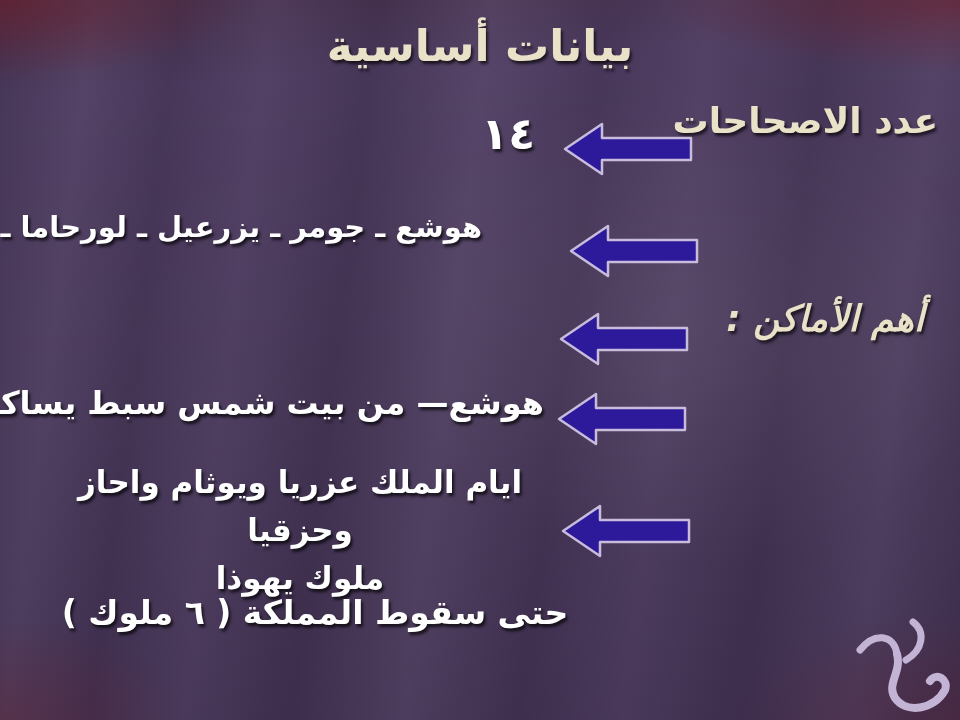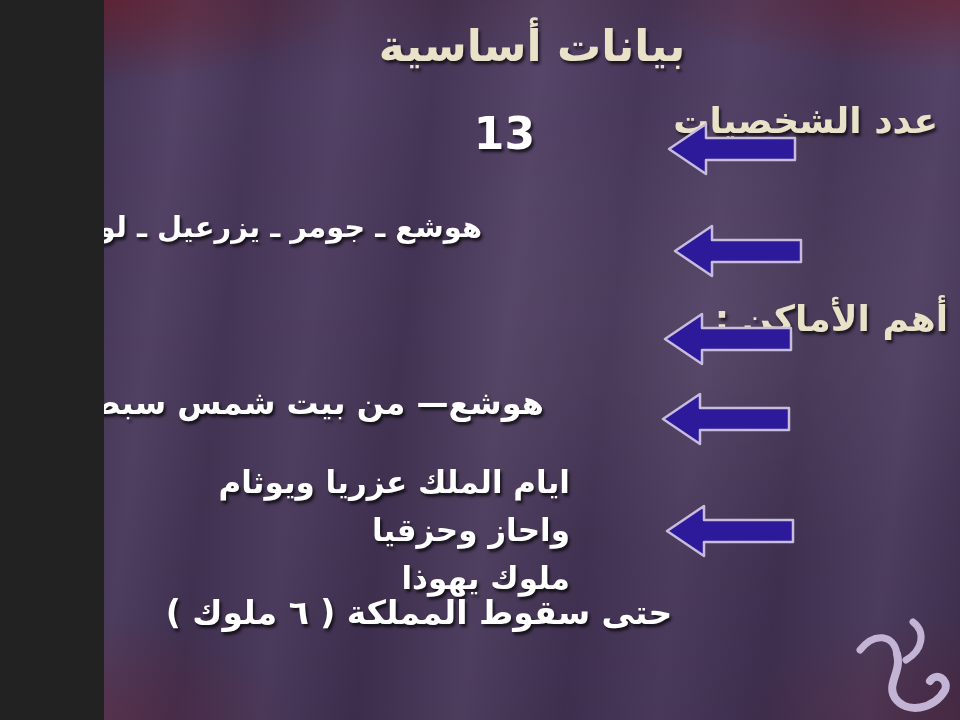--- a/index.html
+++ b/index.html
@@ -1,18 +1,18 @@
 <!DOCTYPE html>
 <html lang="ar" dir="rtl"><head>
 <meta charset="utf-8">
 <style>
   html,body{margin:0;padding:0;background:#222;}
   .stage{
     position:relative;
-    width:856px;height:720px;
+    width:960px;height:720px;
     overflow:hidden;
     direction:rtl;
     font-family:"DejaVu Sans", sans-serif;
     background-color:#4d3b60;
     background-image:
       radial-gradient(ellipse 340px 110px at 0% 0%,   rgba(112,30,40,.60), rgba(112,30,40,0) 72%),
       radial-gradient(ellipse 420px 100px at 100% 0%, rgba(112,30,40,.55), rgba(112,30,40,0) 72%),
       radial-gradient(ellipse 260px 140px at 0% 100%, rgba(105,35,48,.35), rgba(105,35,48,0) 72%),
       radial-gradient(ellipse 320px 150px at 100% 100%,rgba(95,30,42,.30), rgba(95,30,42,0) 72%),
       radial-gradient(ellipse 420px 320px at 72% 45%, rgba(255,255,255,.055), rgba(255,255,255,0) 75%),
@@ -36,29 +36,29 @@
     color:#eae2c8;
     text-shadow:2px 3px 3px rgba(0,0,0,.65);
   }
   .value{
     position:absolute;white-space:nowrap;
     font-weight:bold;color:#ffffff;
     text-shadow:2px 3px 3px rgba(0,0,0,.7);
   }
   .l1{top:100px;right:22px;}
   .l2{top:198px;right:28px;}
-  .l3{top:298px;right:12px;}
+  .l3{top:298px;right:36px;font-style:italic;}
   .l4{top:383px;right:28px;}
   .l5{top:478px;right:32px;}
   .v1{top:108px;right:425px;font-size:44px;}
   .v2{top:210px;right:478px;font-size:29px;}
   .v3{top:302px;right:482px;font-size:34px;}
   .v4{top:384px;right:416px;font-size:32px;}
   .v5{top:458px;right:390px;left:30px;
-      white-space:pre-line;
+      white-space:pre-line;text-align:center;
       font-size:31px;line-height:1.55;}
   .continuation{
     position:absolute;top:582px;left:30px;width:570px;
     text-align:center;font-weight:bold;color:#ffffff;
     font-size:33px;line-height:1.85;
     text-shadow:2px 3px 3px rgba(0,0,0,.7);
   }
   .arrow{position:absolute;width:132px;height:58px;}
   .arrow polygon{fill:#2d1a9b;stroke:#c7bcdc;stroke-width:2.5;stroke-linejoin:round;}
   .a1{top:120px;left:562px;}
@@ -69,25 +69,25 @@
   .ornament{position:absolute;right:10px;bottom:2px;width:100px;height:104px;}
   .ornament path{fill:none;stroke:#c3b4d6;stroke-linecap:round;}
 </style>
 </head>
 <body>
 
 <div class="stage">
 
   <div class="title">بيانات أساسية</div>
 
-  <div class="label l1">عدد الشخصيات</div>
+  <div class="label l1">عدد الاصحاحات</div>
   <svg class="arrow a1" viewBox="0 0 132 58" aria-hidden="true">
     <polygon points="3,29 40,4 40,18 129,18 129,40 40,40 40,54" fill="#2d1a9b"></polygon>
   </svg>
-  <div class="value v1">13</div>
+  <div class="value v1">١٤</div>
 
   <svg class="arrow a2" viewBox="0 0 132 58" aria-hidden="true">
     <polygon points="3,29 40,4 40,18 129,18 129,40 40,40 40,54" fill="#2d1a9b"></polygon>
   </svg>
   <div class="value v2">هوشع ـ جومر ـ يزرعيل ـ لورحاما ـ لوعمى</div>
 
   <div class="label l3">أهم الأماكن :</div>
   <svg class="arrow a3" viewBox="0 0 132 58" aria-hidden="true">
     <polygon points="3,29 40,4 40,18 129,18 129,40 40,40 40,54" fill="#2d1a9b"></polygon>
   </svg>

